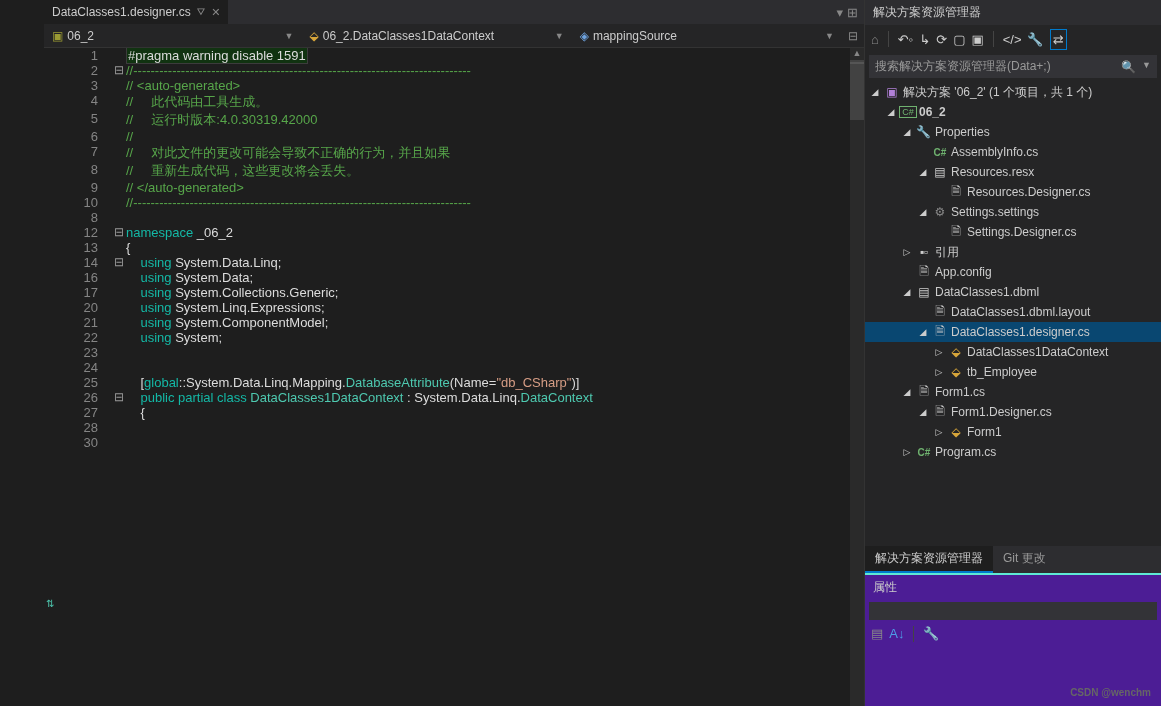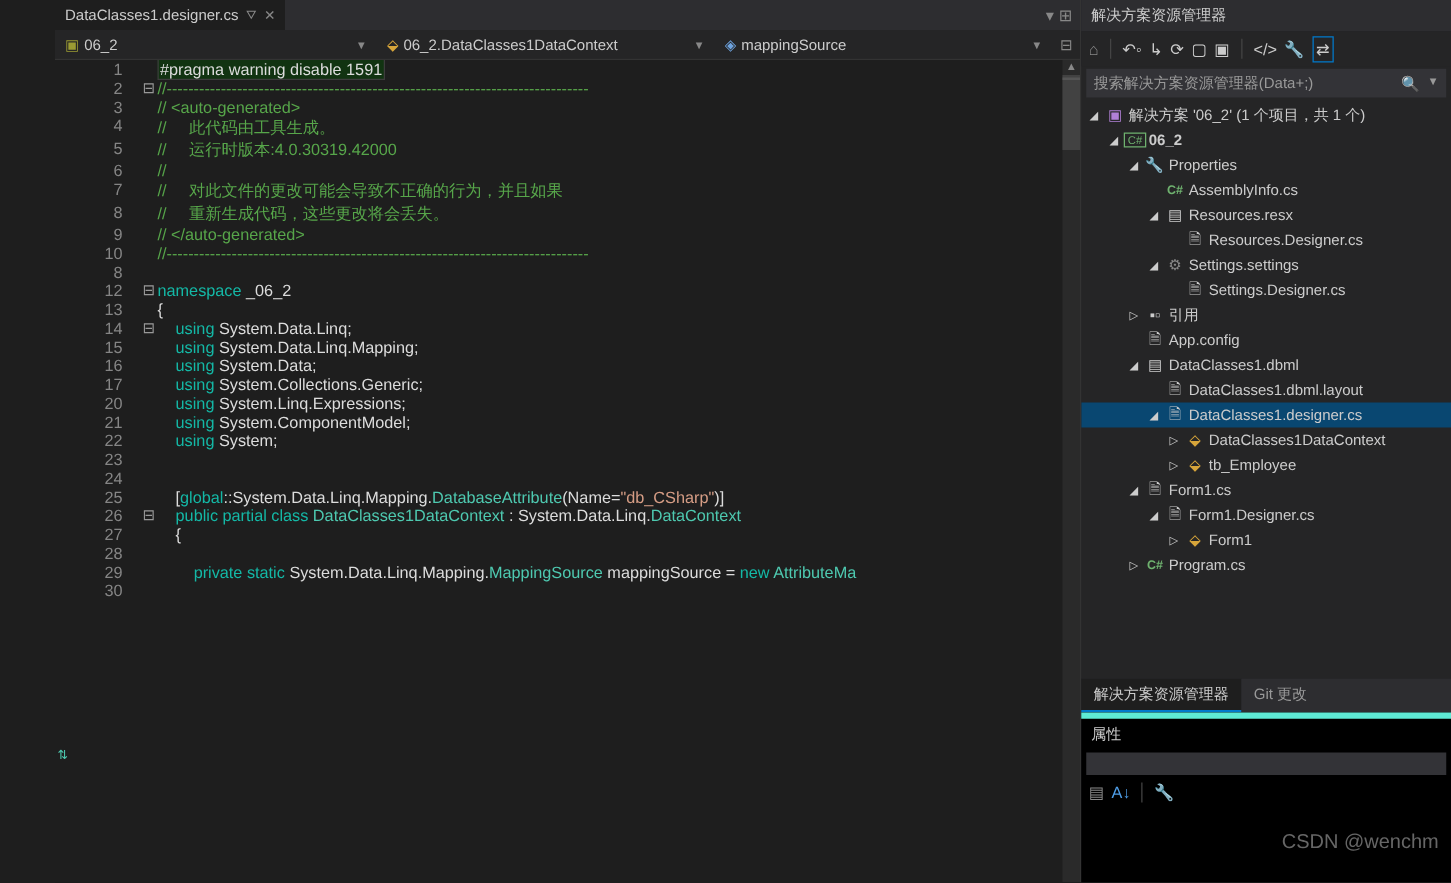--- a/index.html
+++ b/index.html
@@ -37,24 +37,24 @@
 .toolbar-sel { border: 1px solid #007acc; padding: 2px; }
 .search-box { margin: 2px 4px; padding: 3px 6px; background: #333337; font-size: 12px; color: #999; display: flex; align-items: center; justify-content: space-between; }
 .tree { flex: 1; overflow: auto; font-size: 12px; padding: 2px 0; }
 .tree-row { display: flex; align-items: center; height: 20px; padding-left: 4px; cursor: pointer; gap: 3px; white-space: nowrap; }
 .tree-row.selected { background: #094771; }
 .tree-arrow { width: 12px; text-align: center; color: #ccc; font-size: 9px; }
 .tree-icon { width: 16px; height: 16px; display: inline-flex; align-items: center; justify-content: center; }
 .tabs-bottom { display: flex; background: #2d2d30; font-size: 12px; }
 .tabs-bottom div { padding: 4px 10px; color: #999; }
 .tabs-bottom div.active { background: #1e1e1e; color: #ccc; border-bottom: 2px solid #007acc; }
-.props-pane { background: #000000; border-top: 5px solid #5eead4; }
+.props-pane { background: #4c1d95; border-top: 2px solid #5eead4; }
 .props-title { padding: 4px 8px; font-size: 12px; }
 .props-toolbar { padding: 4px 6px; display: flex; gap: 6px; }
-.watermark { position: absolute; bottom: 23px; right: 10px; color: #666; font-size: 16px; }
+.watermark { position: absolute; bottom: 8px; right: 10px; color: #666; font-size: 10px; font-weight: bold; }
 .sep-v { width: 1px; height: 16px; background: #444; margin: 0 3px; }
 </style>
 </head>
 <body>
 
 <div class="main">
   <div class="editor-pane">
     <div class="tab-bar">
       <div class="tab">
         <span>DataClasses1.designer.cs</span>
@@ -153,25 +153,20 @@
             <div class="line-num">13</div>
             <div class="fold"></div>
             <div class="code"><span class="c-default">{</span></div>
           </div>
           <div class="line">
             <div class="line-num">14</div>
             <div class="fold">⊟</div>
             <div class="code"><span class="c-default">    </span><span class="c-keyword">using</span><span class="c-default"> System.Data.Linq;</span></div>
           </div>
           <div class="line">
-            <div class="line-num">15</div>
-            <div class="fold"></div>
-            <div class="code"><span class="c-default">    </span><span class="c-keyword">using</span><span class="c-default"> System.Data.Linq.Mapping;</span></div>
-          </div>
-          <div class="line">
             <div class="line-num">16</div>
             <div class="fold"></div>
             <div class="code"><span class="c-default">    </span><span class="c-keyword">using</span><span class="c-default"> System.Data;</span></div>
           </div>
           <div class="line">
             <div class="line-num">17</div>
             <div class="fold"></div>
             <div class="code"><span class="c-default">    </span><span class="c-keyword">using</span><span class="c-default"> System.Collections.Generic;</span></div>
           </div>
           <div class="line">
@@ -211,25 +206,20 @@
           </div>
           <div class="line">
             <div class="line-num">27</div>
             <div class="fold"></div>
             <div class="code"><span class="c-default">    {</span></div>
           </div>
           <div class="line">
             <div class="line-num">28</div>
             <div class="fold"></div>
             <div class="code"><span class="c-default">        </span></div>
-          </div>
-          <div class="line">
-            <div class="line-num">29</div>
-            <div class="fold"></div>
-            <div class="code"><span class="c-default">        </span><span class="c-keyword">private static</span><span class="c-default"> System.Data.Linq.Mapping.</span><span class="c-type">MappingSource</span><span class="c-default"> mappingSource = </span><span class="c-keyword">new</span><span class="c-default"> </span><span class="c-type">AttributeMa</span></div>
           </div>
           <div class="line">
             <div class="line-num">30</div>
             <div class="fold"></div>
             <div class="code"><span class="c-default">        </span></div>
           </div>
         </div>
       <div class="scrollbar-v">
         <div style="height:12px;text-align:center;font-size:9px;color:#888">▲</div>
         <div class="thumb" style="top:12px"></div>

